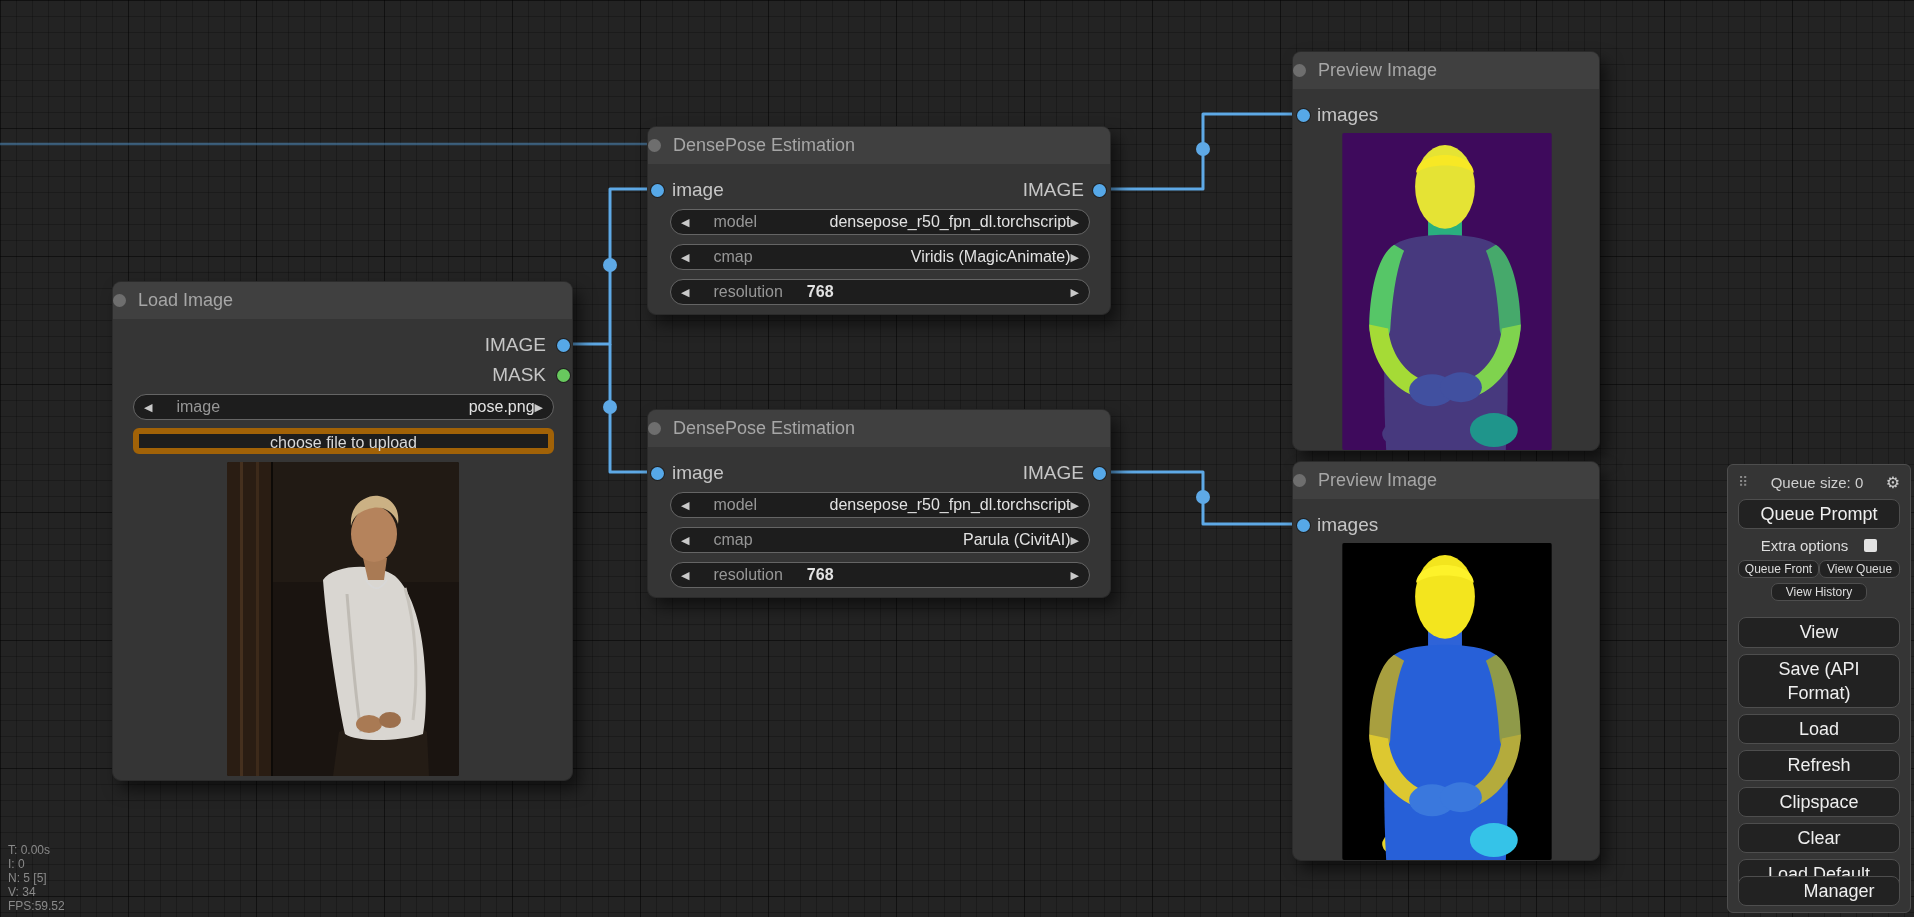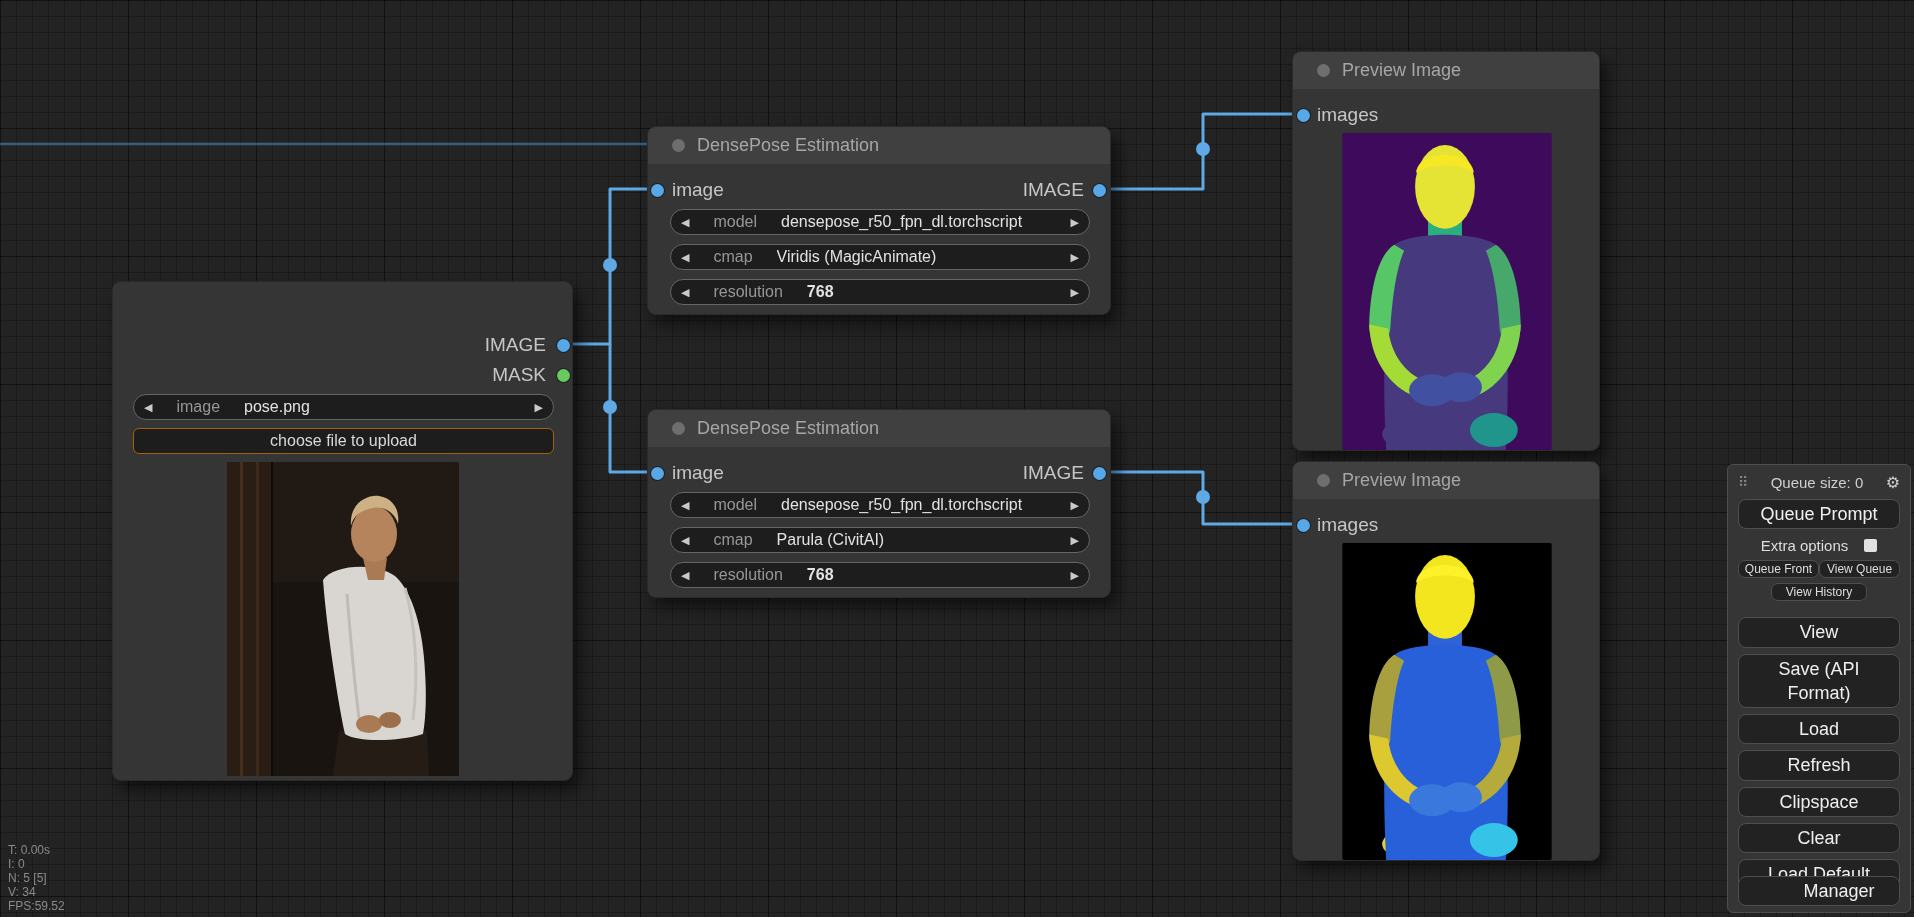--- a/index.html
+++ b/index.html
@@ -20,42 +20,42 @@
     --slot-mask-color:#68c95e;
   }
   .links{position:absolute;left:0;top:0;z-index:1;}
   .links path{stroke:var(--link-color);stroke-width:3;fill:none;stroke-linejoin:round;}
   .links path.dim{opacity:.45;stroke-width:2.5;}
   .links circle{fill:var(--link-color);}
 
   .node{position:absolute;background:#353535;border:1px solid #2b2b2b;border-radius:9px;
     box-shadow:7px 9px 16px rgba(0,0,0,.55);z-index:2;box-sizing:border-box;}
   .node-title{height:37px;background:#404040;border-radius:8px 8px 0 0;display:flex;
-    align-items:center;padding:0 24px;color:#a6a6a6;font-size:18px;}
+    align-items:center;padding:0 0;color:#a6a6a6;font-size:18px;}
   .title-dot{width:13px;height:13px;border-radius:50%;background:#6e6e6e;margin-right:12px;flex:none;}
 
   .slot-row{position:absolute;height:30px;display:flex;align-items:center;
     color:#c6c6c6;font-size:19px;}
   .slot-row.left{left:24px;}
   .slot-row.right{right:26px;}
   .slot-dot{position:absolute;width:13px;height:13px;border-radius:50%;z-index:3;
     box-shadow:0 0 0 1px rgba(0,0,0,.4);}
   .dot-image{background:var(--slot-image-color);}
   .dot-mask{background:var(--slot-mask-color);}
 
   .widget{position:absolute;height:26px;background:#1d1d1d;border:1px solid #656565;
     border-radius:13px;display:flex;align-items:center;box-sizing:border-box;
     padding:0 10px;font-size:16px;color:#d6d6d6;cursor:pointer;}
   .widget .arrow{color:#c9c9c9;font-size:11px;flex:none;}
   .widget .wlabel{color:#979797;margin:0 24px;flex:none;}
   .widget .wvalue{flex:1;color:#e2e2e2;white-space:nowrap;overflow:hidden;}
-  .widget .wvalue.center{text-align:left;}
+  .widget .wvalue.center{text-align:right;}
   .widget .wvalue.right{text-align:left;padding-right:14px;font-weight:bold;}
 
-  .upload-btn{position:absolute;height:26px;background:#1d1d1d;border:1px solid #a16207;
+  .upload-btn{position:absolute;height:26px;background:#1d1d1d;border:6px solid #a16207;
     border-radius:6px;color:#d9d9d9;font-size:16px;font-family:inherit;cursor:pointer;
     box-sizing:border-box;padding:0;}
   .node-img{position:absolute;border-radius:2px;overflow:hidden;}
 
   .menu{position:absolute;left:1727px;top:464px;width:184px;height:449px;
     background:#353535;border:1px solid #4e4e4e;border-radius:6px;z-index:4;
     box-sizing:border-box;padding:6px 10px;color:#ddd;}
   .menu-header{display:flex;align-items:center;justify-content:space-between;
     color:#cfcfcf;font-size:15px;height:22px;}
   .drag-handle{color:#8a8a8a;font-size:14px;cursor:grab;}
@@ -86,20 +86,24 @@
   <path d="M610,344 V472 H656"></path>
   <path d="M1098,189 H1203 V114 H1303"></path>
   <path d="M1098,472 H1203 V524 H1303"></path>
   <circle cx="610" cy="265" r="7"></circle>
   <circle cx="610" cy="407" r="7"></circle>
   <circle cx="1203" cy="149" r="7"></circle>
   <circle cx="1203" cy="497" r="7"></circle>
 </svg>
 
 <div class="node" style="left:112px;top:281px;width:461px;height:500px;">
+  <div class="node-title">
+    <span class="title-dot"></span>
+    <span>Load Image</span>
+  </div>
   <div class="slot-row right" style="top:48px;">
     <span>IMAGE</span>
   </div>
   <span class="slot-dot dot-image" style="left:444px;top:57px;"></span>
   <div class="slot-row right" style="top:78px;">
     <span>MASK</span>
   </div>
   <span class="slot-dot dot-mask" style="left:444px;top:87px;"></span>
 
   <div class="widget" style="left:20px;top:112px;width:421px;">

